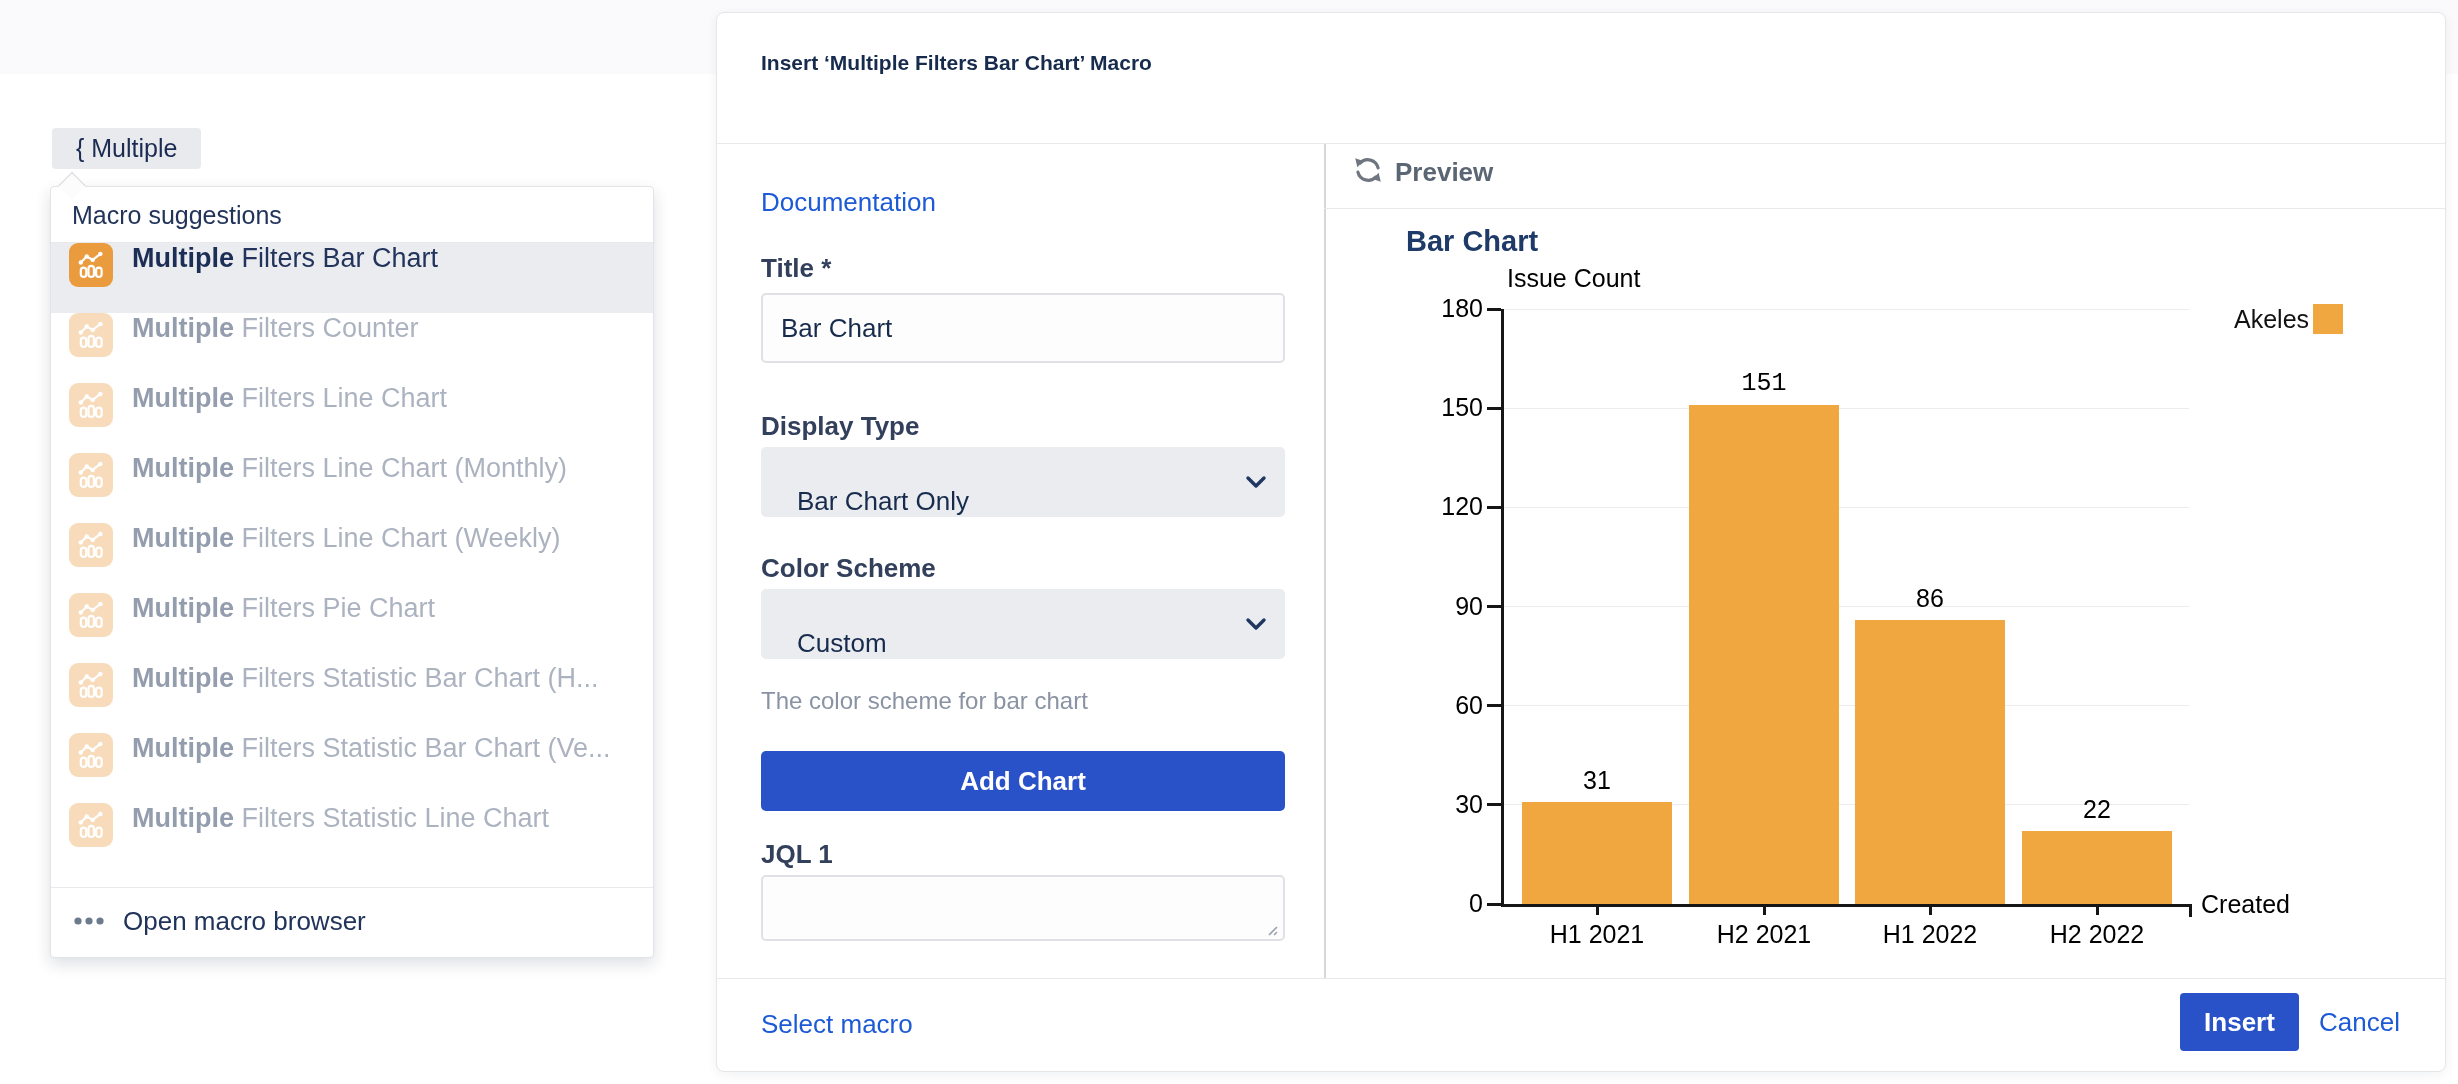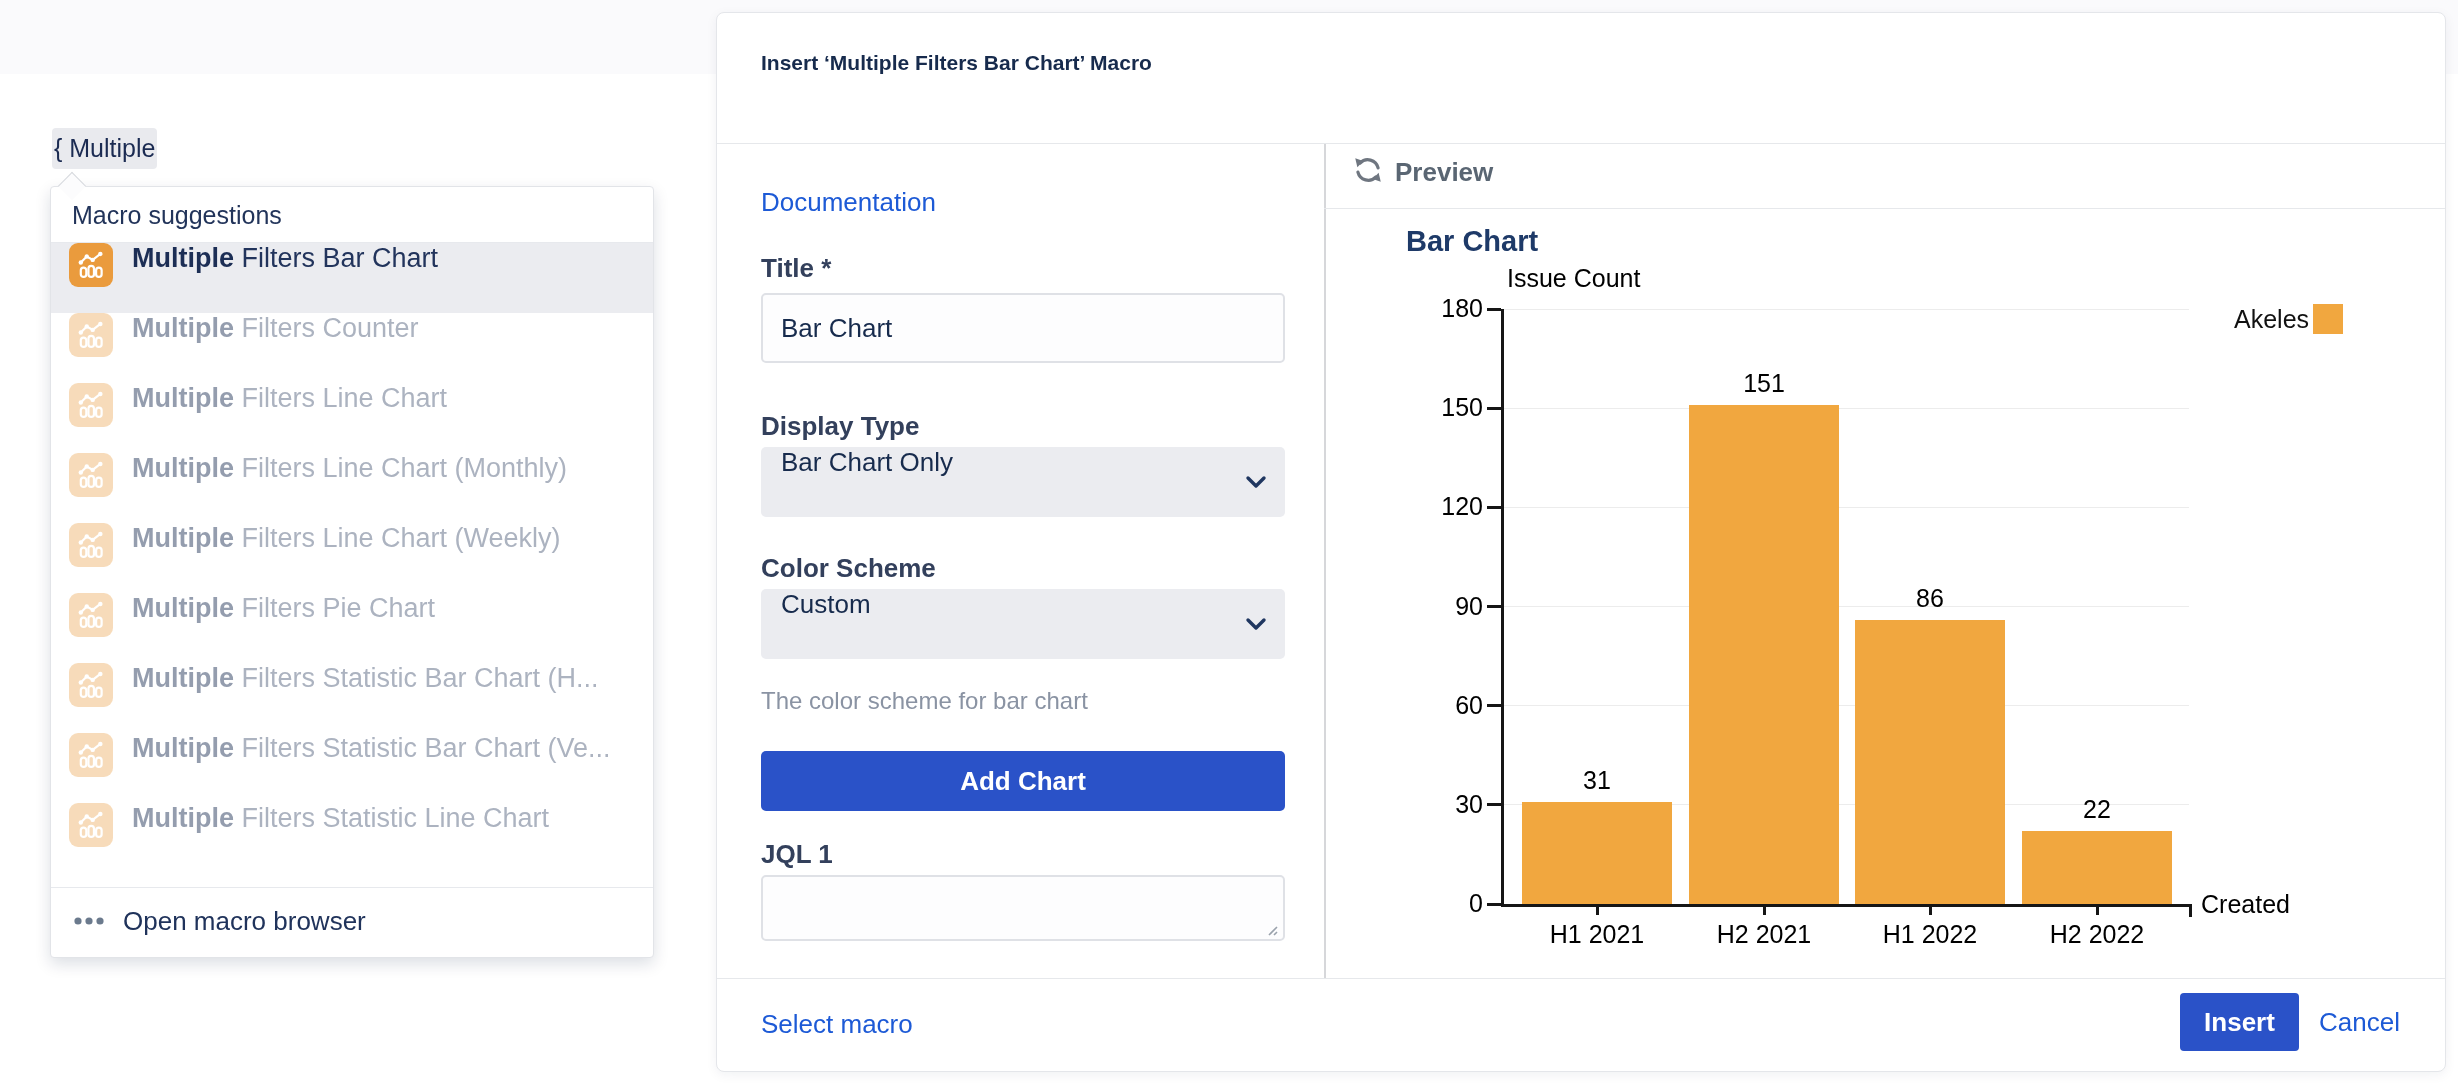--- a/index.html
+++ b/index.html
@@ -6,21 +6,21 @@
     --primary-button:#2A52C8; --link:#1D5AD6; --bar-orange:#F1A73F; --icon-orange:#EA9B3D;
     --selected-row-bg:#EBECF0; --field-bg:#EBECF0; --title-text:#172B4D;
   }
   *{box-sizing:border-box; margin:0; padding:0;}
   html,body{width:2458px;height:1084px;}
   body{font-family:"Liberation Sans",sans-serif; background:#ffffff; position:relative; overflow:hidden;}
 
   .top-band{position:absolute;left:0;top:0;width:2458px;height:74px;background:#FAFAFC;z-index:0;}
 
   
-  .token{position:absolute;left:52px;top:128px;height:41px;line-height:41px;padding:0 2px;
+  .token{position:absolute;left:52px;top:128px;height:41px;line-height:41px;padding:0 24px;
     background:#E9EAEE;border-radius:4px;font-size:25px;color:#1B2B52;z-index:40;}
   .caret{position:absolute;left:62px;top:176px;width:20px;height:20px;background:#FCFCFD;
     border-left:1.5px solid #D6D8DD;border-top:1.5px solid #D6D8DD;transform:rotate(45deg);z-index:60;}
 
   
   .dropdown{position:absolute;left:50px;top:186px;width:604px;height:772px;background:#fff;
     border:1px solid #E2E4E8;border-radius:4px;box-shadow:0 6px 16px rgba(9,30,66,.14);z-index:50;}
   .sg-header{height:56px;line-height:56px;padding-left:21px;font-size:25px;color:#22345A;
     border-bottom:1px solid #E7E9ED;}
   .sg-item{display:flex;align-items:flex-start;height:70px;padding:0 18px;cursor:pointer;}
@@ -43,21 +43,21 @@
   .dialog-title{position:absolute;left:44px;top:38px;font-size:21px;font-weight:600;color:var(--title-text);}
   .hdr-divider{position:absolute;left:0;top:130px;width:1728px;height:1px;background:#E6E8EB;}
   .vert-divider{position:absolute;left:607px;top:131px;width:2px;height:834px;background:#D6D7DA;}
   .ftr-divider{position:absolute;left:0;top:965px;width:1728px;height:1px;background:#E6E8EB;}
 
   .doc-link{position:absolute;left:44px;top:174px;font-size:26px;color:var(--link);cursor:pointer;}
   .field-label{position:absolute;left:44px;font-size:26px;font-weight:600;color:#33405C;}
   .text-input{position:absolute;left:44px;width:524px;height:70px;border:2px solid #DFE1E6;border-radius:5px;
     font-family:"Liberation Sans",sans-serif;font-size:26px;color:var(--title-text);padding:0 18px;background:#FDFDFE;outline:none;}
   .select{position:absolute;left:44px;width:524px;height:70px;background:var(--field-bg);border-radius:5px;
-    display:flex;align-items:flex-start;padding:0 20px;cursor:pointer;}
+    display:flex;align-items:flex-end;padding:0 36px;cursor:pointer;}
   .select .value{font-size:26px;color:var(--title-text);}
   .select .chev{position:absolute;right:18px;top:28px;}
   .helper{position:absolute;left:44px;top:674px;font-size:24px;color:#8A93A3;}
   .btn-add{position:absolute;left:44px;top:738px;width:524px;height:60px;background:var(--primary-button);
     border:none;border-radius:5px;color:#fff;font-family:"Liberation Sans",sans-serif;font-size:26px;font-weight:700;cursor:pointer;}
   .jql-area{position:absolute;left:44px;top:862px;width:524px;height:66px;border:2px solid #DFE1E6;border-radius:5px;
     background:#FDFDFE;resize:none;outline:none;font-family:"Liberation Sans",sans-serif;font-size:24px;padding:8px 14px;}
   .resize-grip{position:absolute;left:546px;top:908px;pointer-events:none;}
 
   .preview-icon{position:absolute;left:634px;top:140px;cursor:pointer;}
@@ -360,21 +360,21 @@
       <div class="ytick-label" style="left: 0px; top: 40px; width: 92px;">180</div>
       <div class="tickmark" style="left: 96px; top: 53.5px; width: 14px; height: 3px;"></div>
       <div class="axis" style="left: 110px; top: 55px; width: 3px; height: 595px;"></div>
       <div class="axis" style="left: 110px; top: 650px; width: 691px; height: 3px;"></div>
       <div class="tickmark" style="left: 798px; top: 650px; width: 3px; height: 13px;"></div>
       <div class="bar" style="left: 131px; top: 547.528px; width: 150px; height: 102.472px; background: rgb(241, 167, 63);"></div>
       <div class="val-label" style="left: 131px; top: 511.528px; width: 150px;">31</div>
       <div class="cat-label" style="left: 131px; top: 666px; width: 150px;">H1 2021</div>
       <div class="tickmark" style="left: 204.5px; top: 650px; width: 3px; height: 11px;"></div>
       <div class="bar" style="left: 298px; top: 150.861px; width: 150px; height: 499.139px; background: rgb(241, 167, 63);"></div>
-      <div class="val-label" style="left: 298px; top: 114.861px; width: 150px;">151</div>
+      <div class="val-label" style="left: 298px; top: 114.861px; width: 150px; font-family: Liberation Mono, monospace;">151</div>
       <div class="cat-label" style="left: 298px; top: 666px; width: 150px;">H2 2021</div>
       <div class="tickmark" style="left: 371.5px; top: 650px; width: 3px; height: 11px;"></div>
       <div class="bar" style="left: 464px; top: 365.722px; width: 150px; height: 284.278px; background: rgb(241, 167, 63);"></div>
       <div class="val-label" style="left: 464px; top: 329.722px; width: 150px;">86</div>
       <div class="cat-label" style="left: 464px; top: 666px; width: 150px;">H1 2022</div>
       <div class="tickmark" style="left: 537.5px; top: 650px; width: 3px; height: 11px;"></div>
       <div class="bar" style="left: 631px; top: 577.278px; width: 150px; height: 72.7222px; background: rgb(241, 167, 63);"></div>
       <div class="val-label" style="left: 631px; top: 541.278px; width: 150px;">22</div>
       <div class="cat-label" style="left: 631px; top: 666px; width: 150px;">H2 2022</div>
       <div class="tickmark" style="left: 704.5px; top: 650px; width: 3px; height: 11px;"></div>

